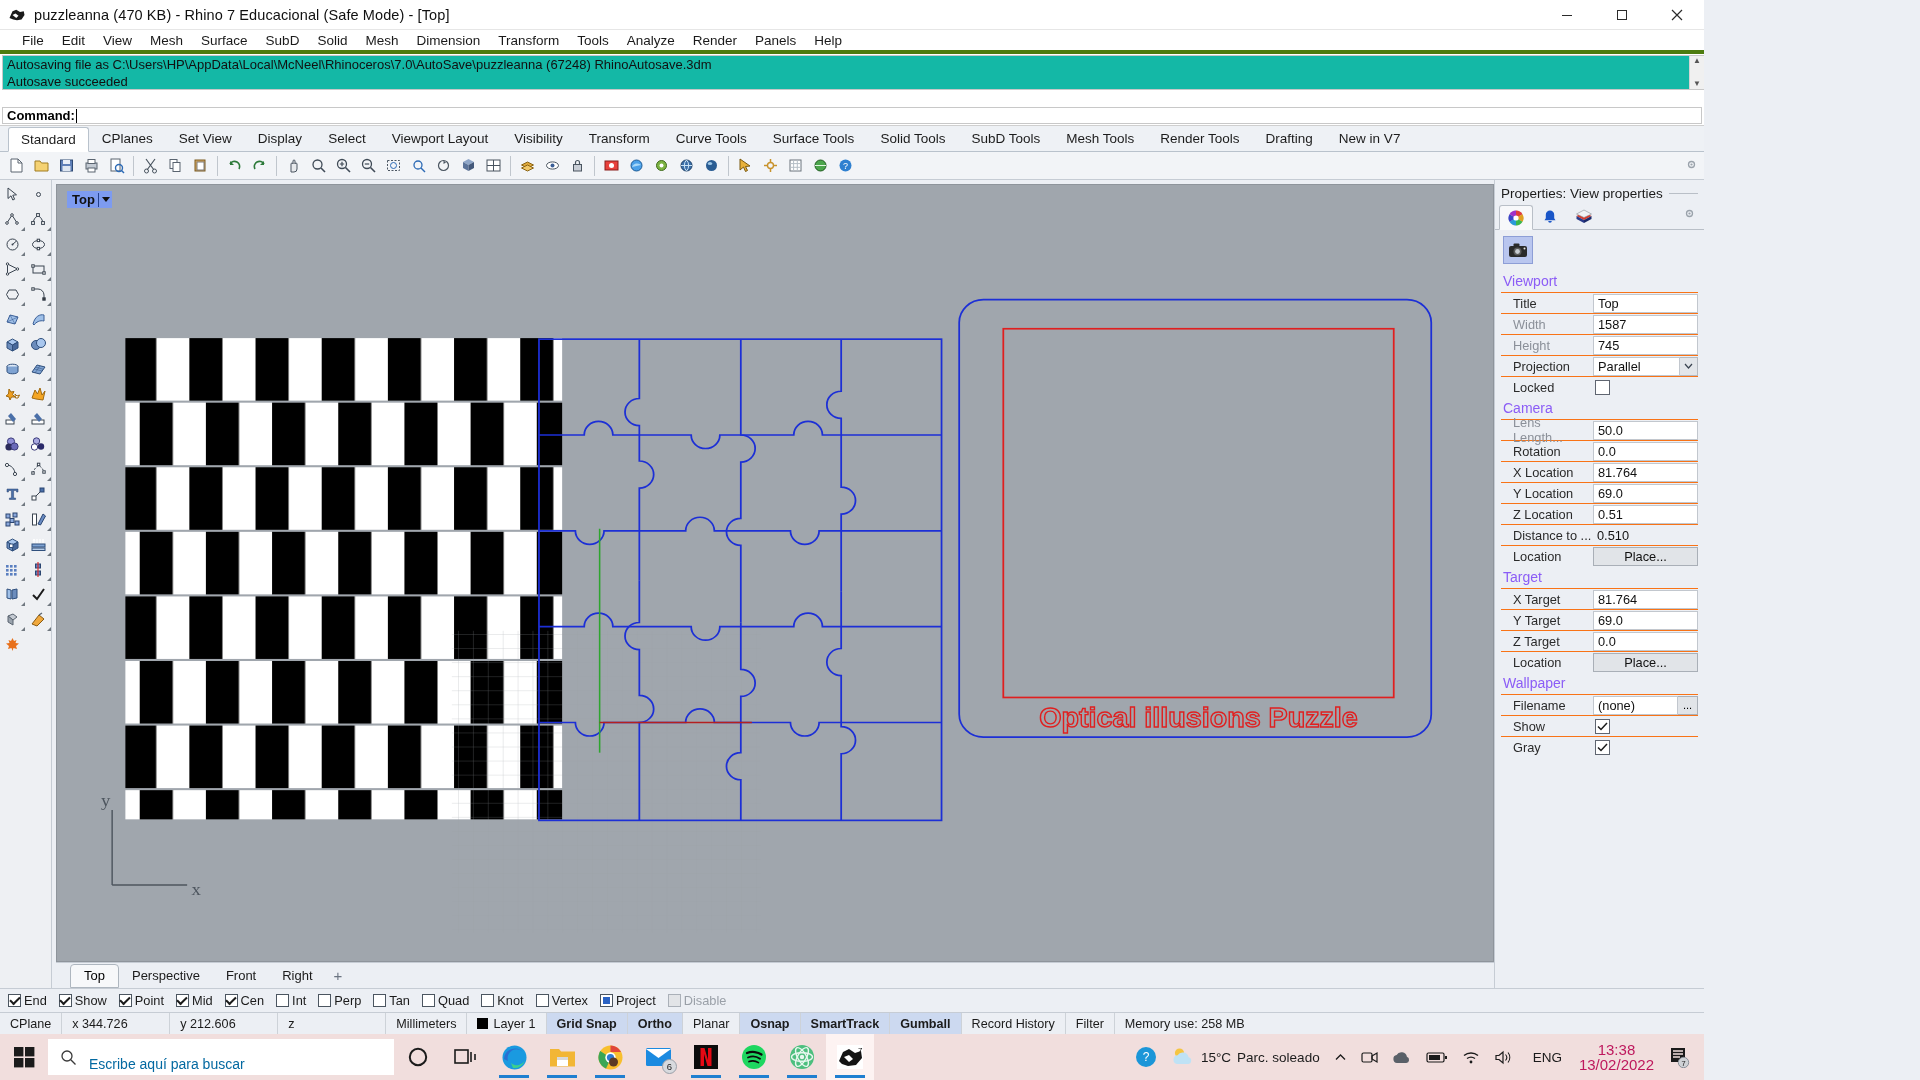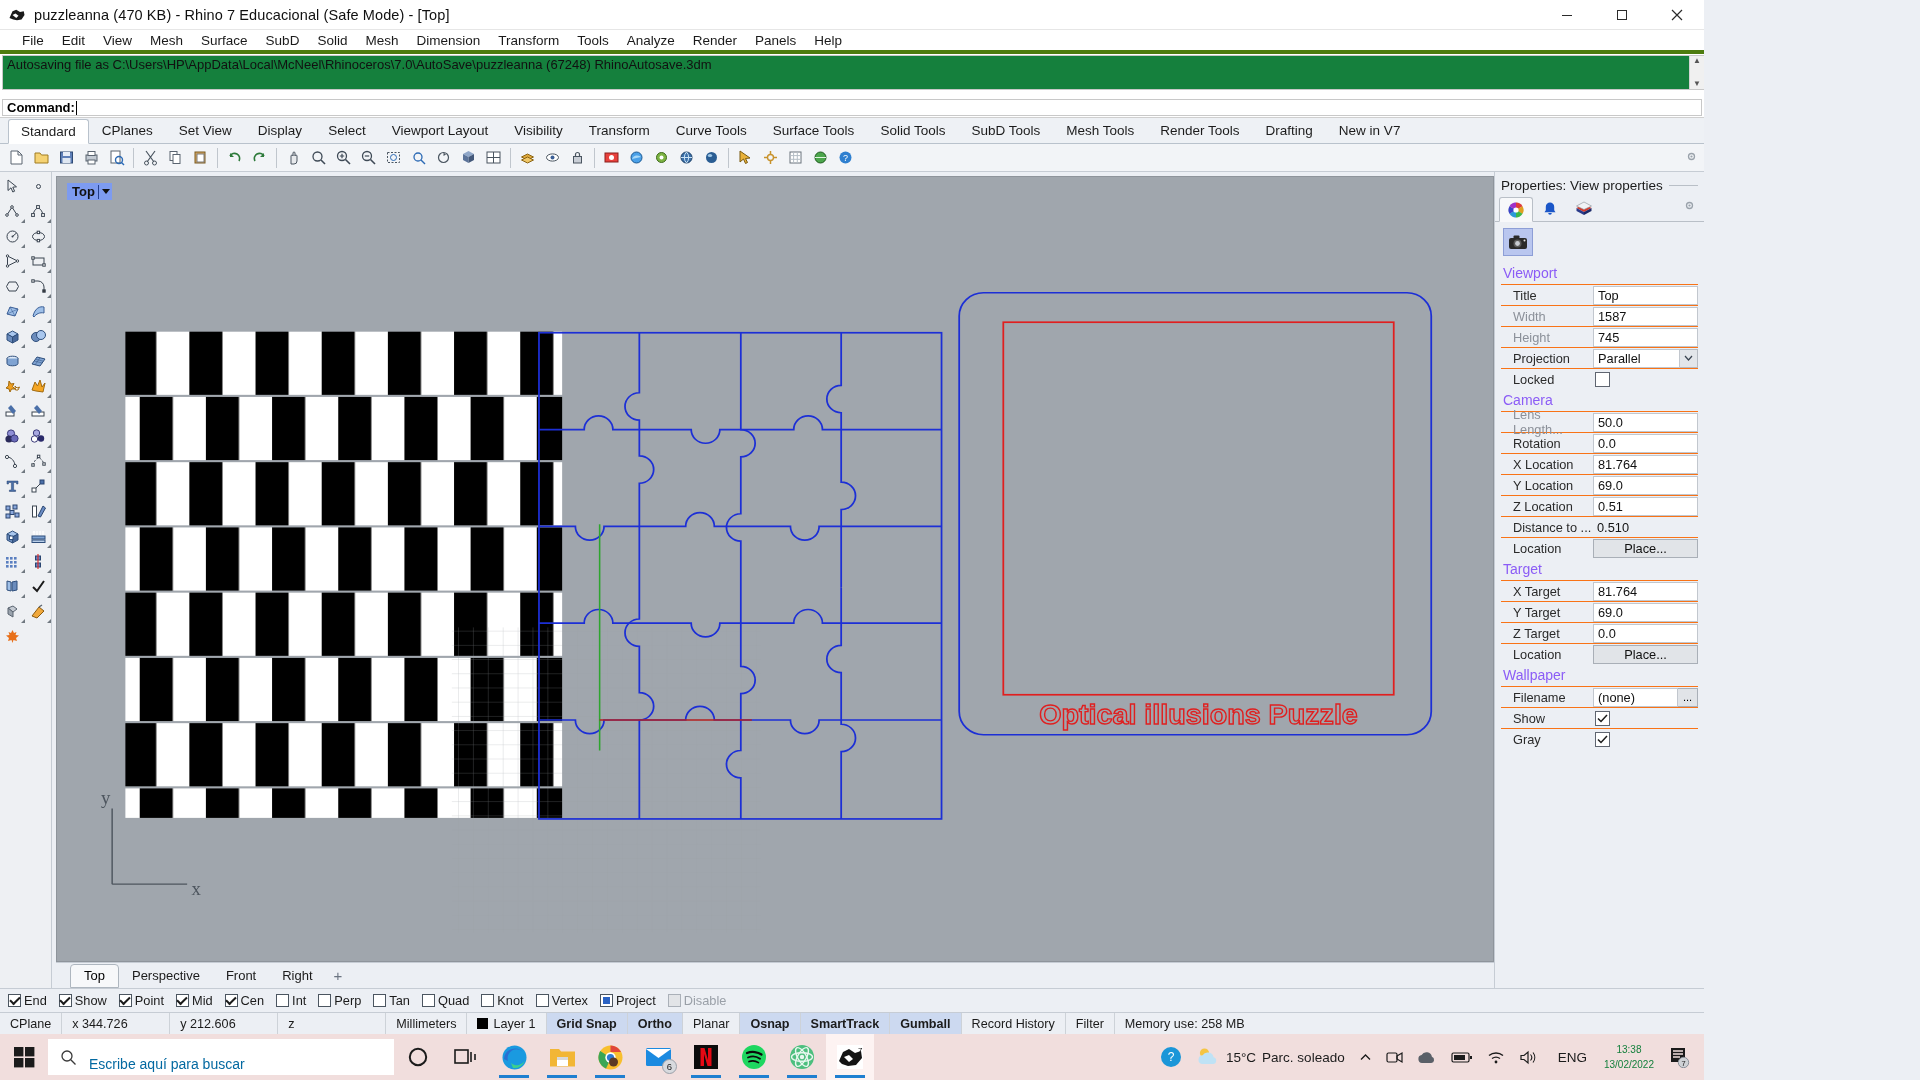--- a/index.html
+++ b/index.html
@@ -26,22 +26,22 @@
   
   .menubar {
     height: 24px; flex: 0 0 24px; background: #ffffff; display: flex; align-items: center;
     padding-left: 13px; border-bottom: 4px solid #4d7c0f;
   }
   .menubar .mi { font-size: 13.5px; color: #1a1a1a; padding: 2px 9px; white-space: nowrap; }
 
   
   .cmdzone { flex: 0 0 54px; background: #ffffff; display: flex; flex-direction: column;
              border-bottom: 1px solid #cfcfcf; }
-  .cmdhist { flex: 0 0 35px; border: 1px solid #c8c8c8; border-right: 0; margin: 1px 0 8px 2px;
-             position: relative; background: #15803d; overflow: hidden; }
+  .cmdhist { flex: 0 0 35px; border: 1px solid #c8c8c8; border-right: 0; margin: 1px 0 16px 2px;
+             position: relative; background: #14b8a6; overflow: hidden; }
   .cmdhist .line { font-size: 13px; color: #111; padding: 0 4px; line-height: 17px; white-space: nowrap; }
   .scrollcol { position: absolute; right: 0; top: 0; width: 15px; height: 100%;
                background: #f0f0f0; border-left: 1px solid #d4d4d4;
                display: flex; flex-direction: column; justify-content: space-between; }
   .scrollcol .arr { font-size: 8px; text-align: center; color: #555; line-height: 10px; }
   .cmdline { flex: 1 1 auto; border: 1px solid #c8c8c8; margin: 1px 2px 1px 2px; display: flex;
              align-items: center; background: #fff; }
   .cmdline .lbl { font-size: 13px; font-weight: bold; color: #000; padding-left: 4px; }
   .cmdline .caret { width: 1px; height: 14px; background: #000; margin-left: 1px; }
 
@@ -155,21 +155,21 @@
                padding-left: 12px; }
   .tb-search .ph { font-size: 14px; color: #0369a1; margin-left: 12px; margin-top: 14px; }
   .tb-icon { width: 48px; height: 46px; display: flex; align-items: center; justify-content: center;
              position: relative; }
   .tb-icon .running { position: absolute; bottom: 2px; left: 9px; width: 30px; height: 3px; background: #1f7fd0; }
   .tb-icon.active { background: #fdf3f2; }
   .tray { margin-left: auto; display: flex; align-items: center; height: 46px; padding-right: 4px; }
   .tray .ti { padding: 0 7px; display: flex; align-items: center; justify-content: center; }
   .tray .wx { font-size: 13.5px; color: #1b1b1b; margin-left: 6px; white-space: nowrap; }
   .clock { display: flex; flex-direction: column; align-items: center; 
-           font-size: 10px; color: #15803d; line-height: 15px; padding: 0 10px; }
+           font-size: 15px; color: #be185d; line-height: 15px; padding: 0 10px; }
   .tray .notif { padding: 0 10px 0 4px; }
 
   .sr { position: absolute; width: 1px; height: 1px; overflow: hidden; clip: rect(0 0 0 0); }
 </style>
 </head>
 <body>
 
 <div class="app">
 
   <div class="titlebar">
@@ -212,20 +212,21 @@
       <div class="mi">Tools</div>
       <div class="mi">Analyze</div>
       <div class="mi">Render</div>
       <div class="mi">Panels</div>
       <div class="mi">Help</div>
     </div>
 
   <div class="cmdzone">
     <div class="cmdhist">
       <div class="line">Autosaving file as C:\Users\HP\AppData\Local\McNeel\Rhinoceros\7.0\AutoSave\puzzleanna (67248) RhinoAutosave.3dm</div>
+      <div class="line">Autosave succeeded</div>
       <div class="scrollcol">
         <div class="arr">▲</div>
         <div class="arr">▼</div>
       </div>
     </div>
     <div class="cmdline">
       <span class="lbl">Command:</span>
       <span class="caret"></span>
       <span class="sr"></span>
     </div>

